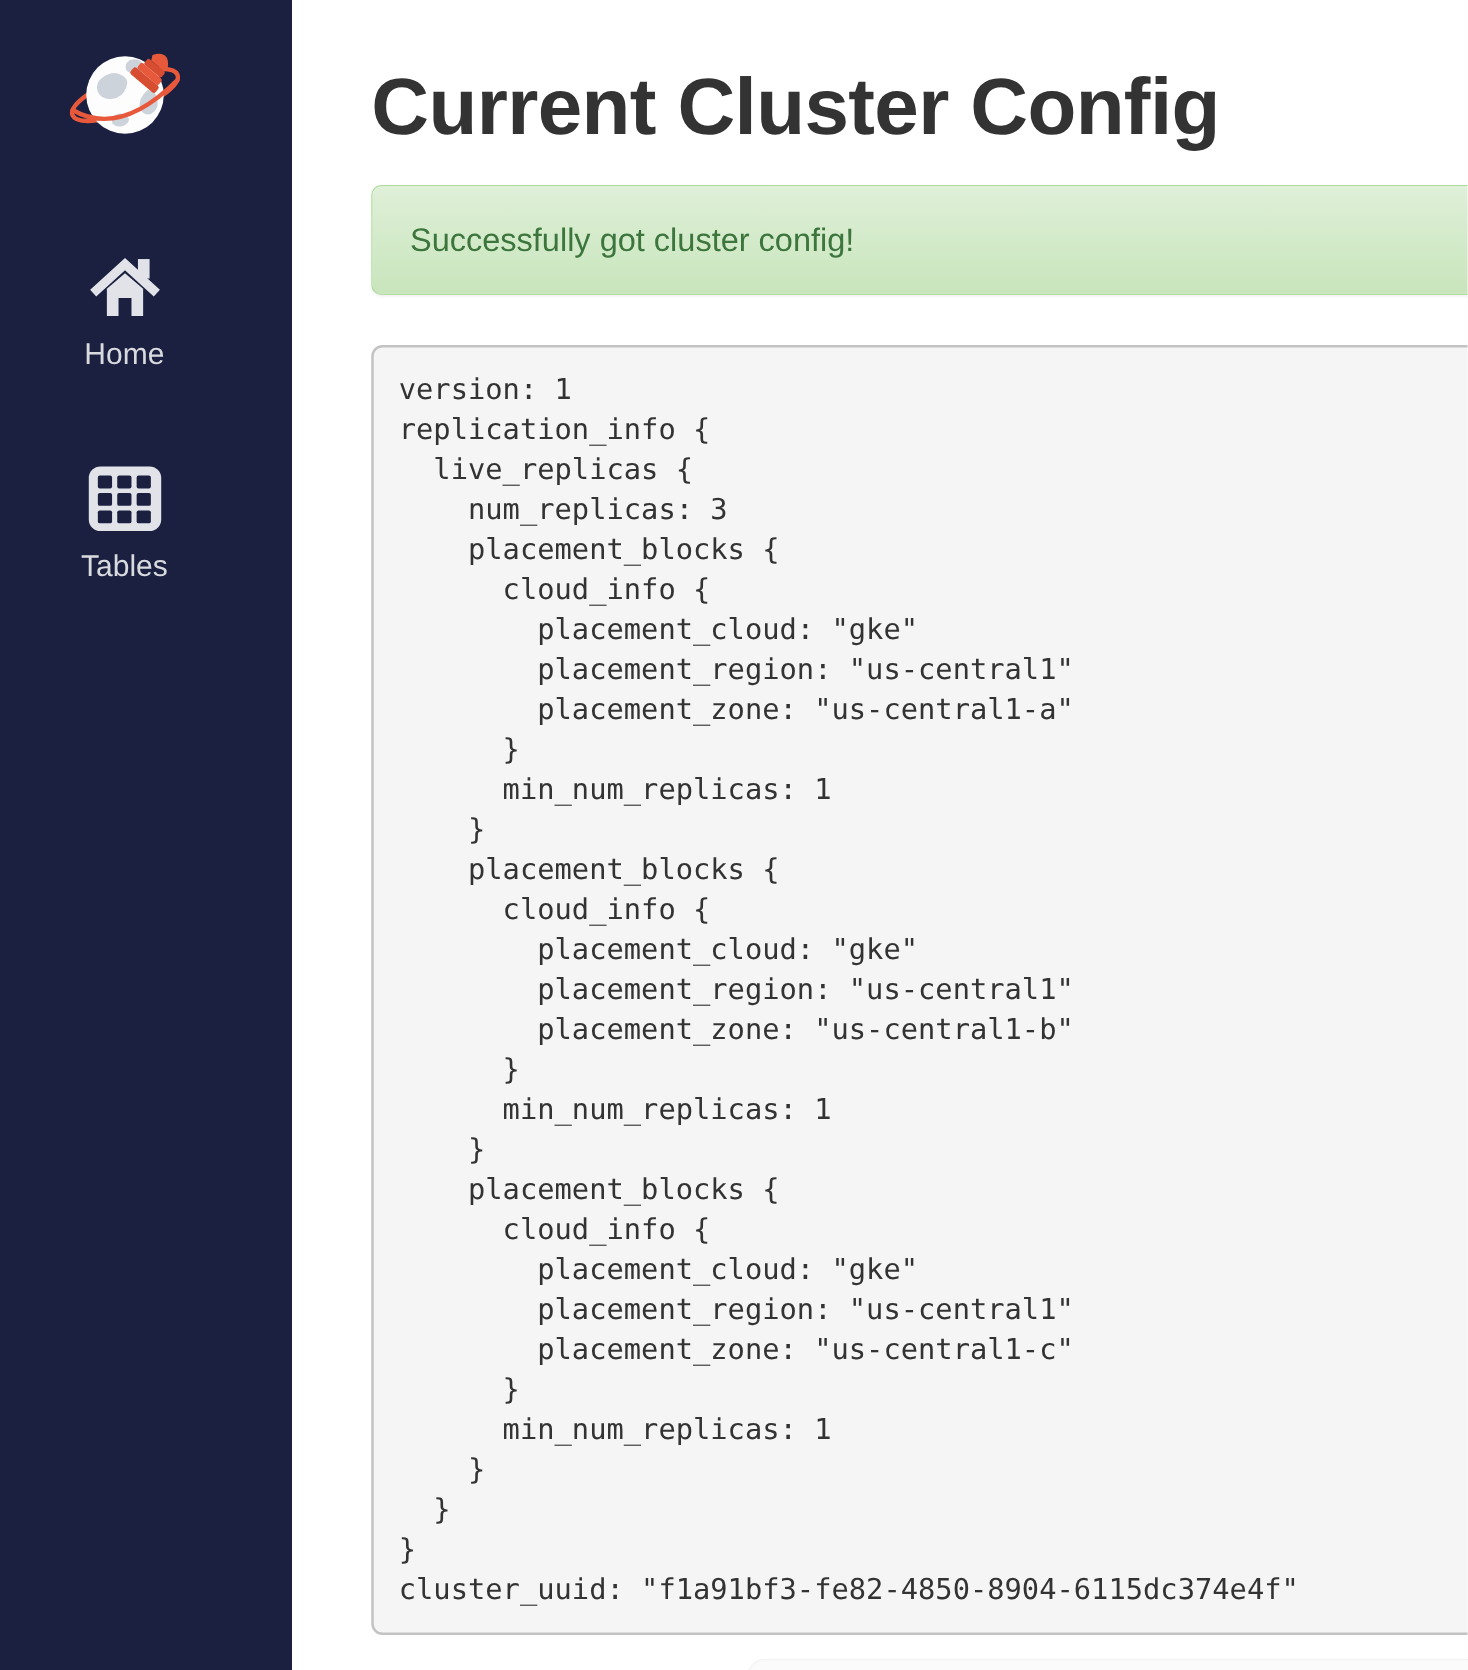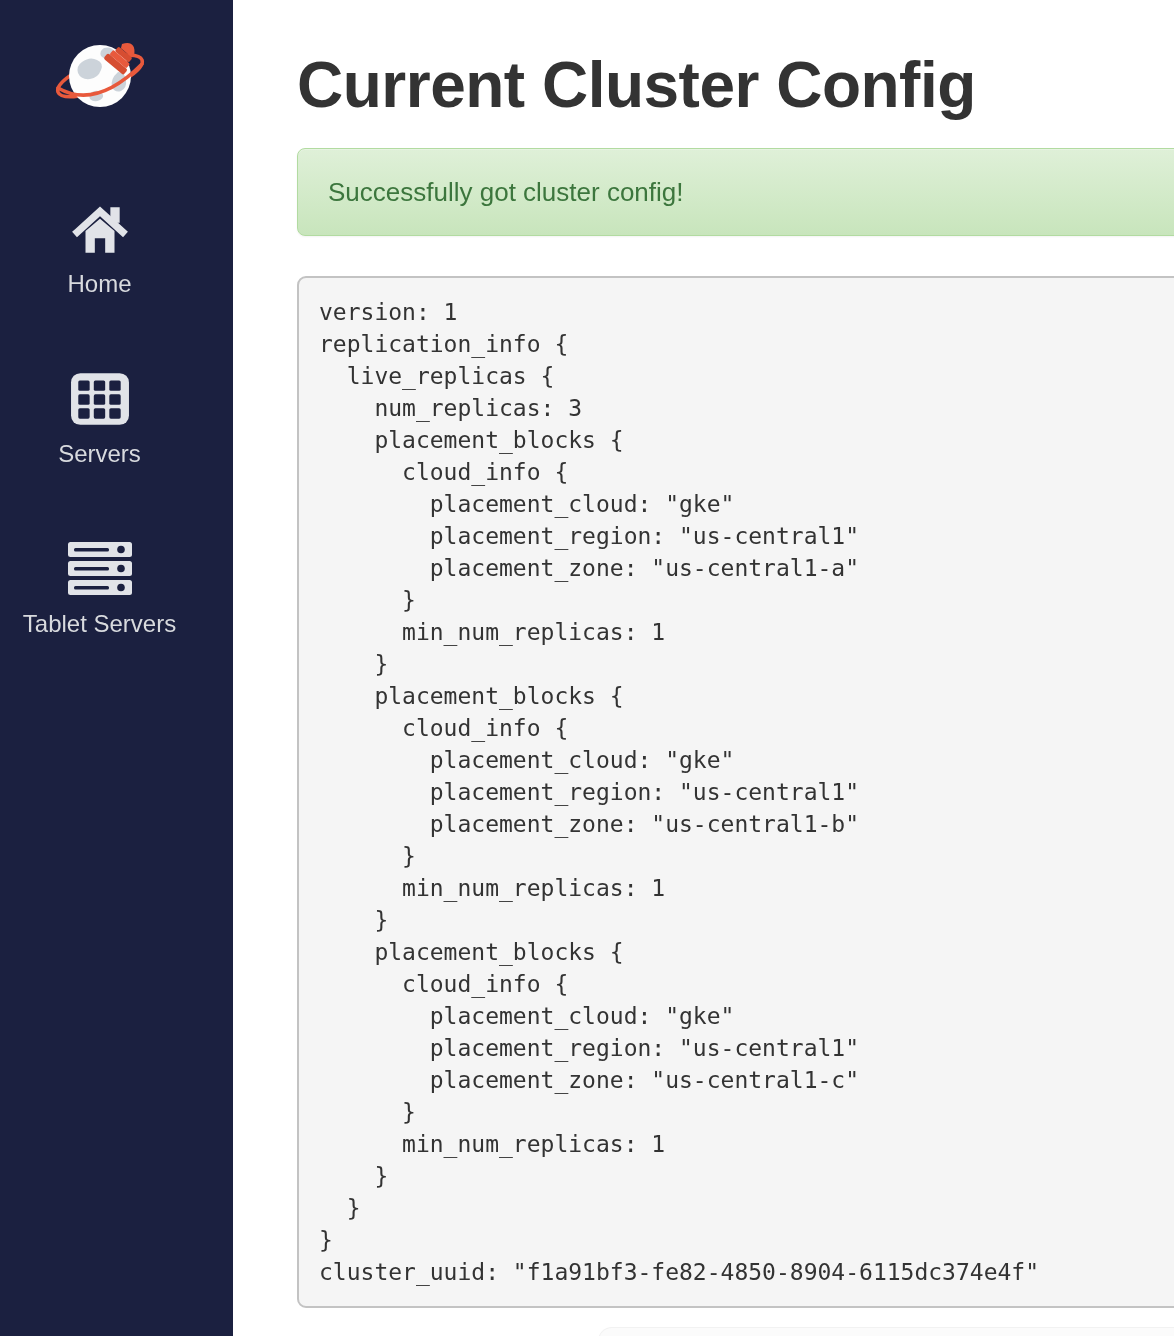--- a/index.html
+++ b/index.html
@@ -173,45 +173,23 @@
               <rect x="38" y="8" width="11" height="10" rx="1.5"></rect>
               <rect x="8" y="21.5" width="11" height="10" rx="1.5"></rect>
               <rect x="23" y="21.5" width="11" height="10" rx="1.5"></rect>
               <rect x="38" y="21.5" width="11" height="10" rx="1.5"></rect>
               <rect x="8" y="35" width="11" height="10" rx="1.5"></rect>
               <rect x="23" y="35" width="11" height="10" rx="1.5"></rect>
               <rect x="38" y="35" width="11" height="10" rx="1.5"></rect>
             </g>
           </svg>
         </span>
-        <span class="nav-label">Servers</span>
+        <span class="nav-label">Tables</span>
       </a>
 
-      <a class="nav-item">
-        <span class="icon-box">
-          <svg width="66" height="58" viewBox="0 0 66 58">
-            <g>
-              <rect x="1" y="2" width="64" height="15" rx="2.5" fill="#e1e3e8"></rect>
-              <rect x="7" y="8" width="35" height="3.5" rx="1.5" fill="#1b2040"></rect>
-              <circle cx="54" cy="9.5" r="3.8" fill="#1b2040"></circle>
-            </g>
-            <g>
-              <rect x="1" y="21" width="64" height="15" rx="2.5" fill="#e1e3e8"></rect>
-              <rect x="7" y="27" width="35" height="3.5" rx="1.5" fill="#1b2040"></rect>
-              <circle cx="54" cy="28.5" r="3.8" fill="#1b2040"></circle>
-            </g>
-            <g>
-              <rect x="1" y="40" width="64" height="15" rx="2.5" fill="#e1e3e8"></rect>
-              <rect x="7" y="46" width="35" height="3.5" rx="1.5" fill="#1b2040"></rect>
-              <circle cx="54" cy="47.5" r="3.8" fill="#1b2040"></circle>
-            </g>
-          </svg>
-        </span>
-        <span class="nav-label">Tablet Servers</span>
-      </a>
 
 
     </nav>
   </div>
 </div>
 
 <main class="main">
 
   <h1 class="page-title">Current Cluster Config</h1>
 

